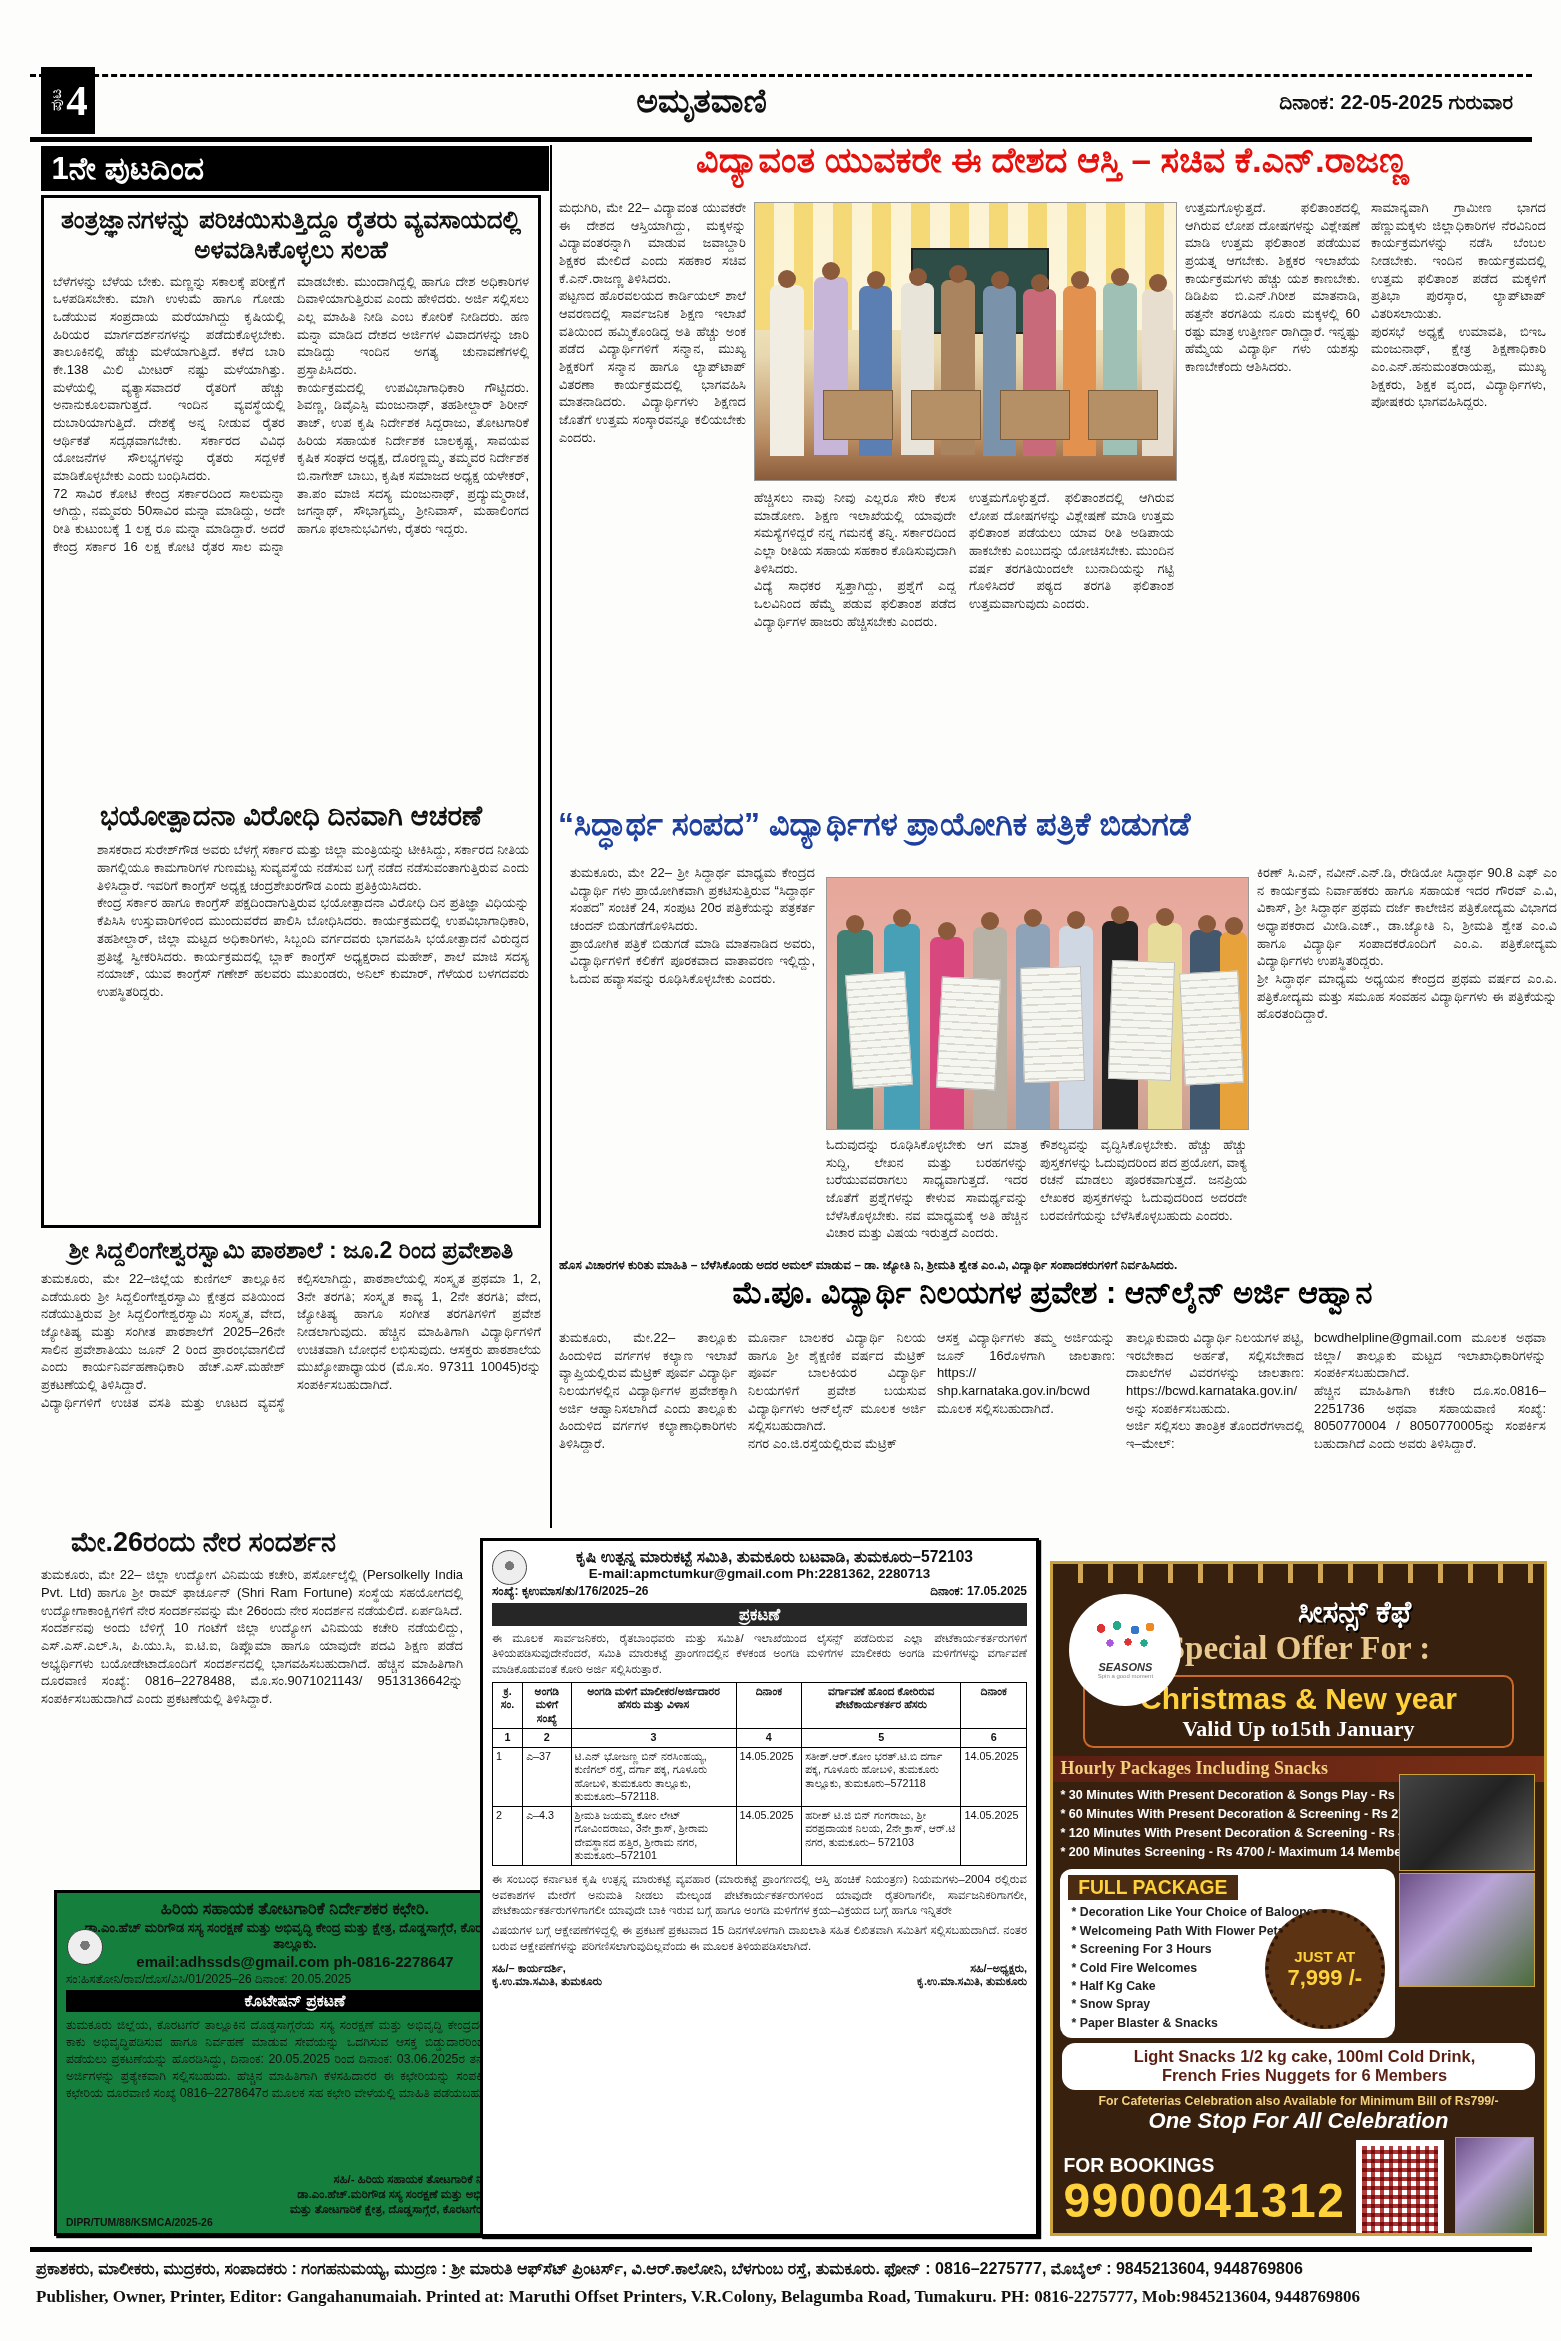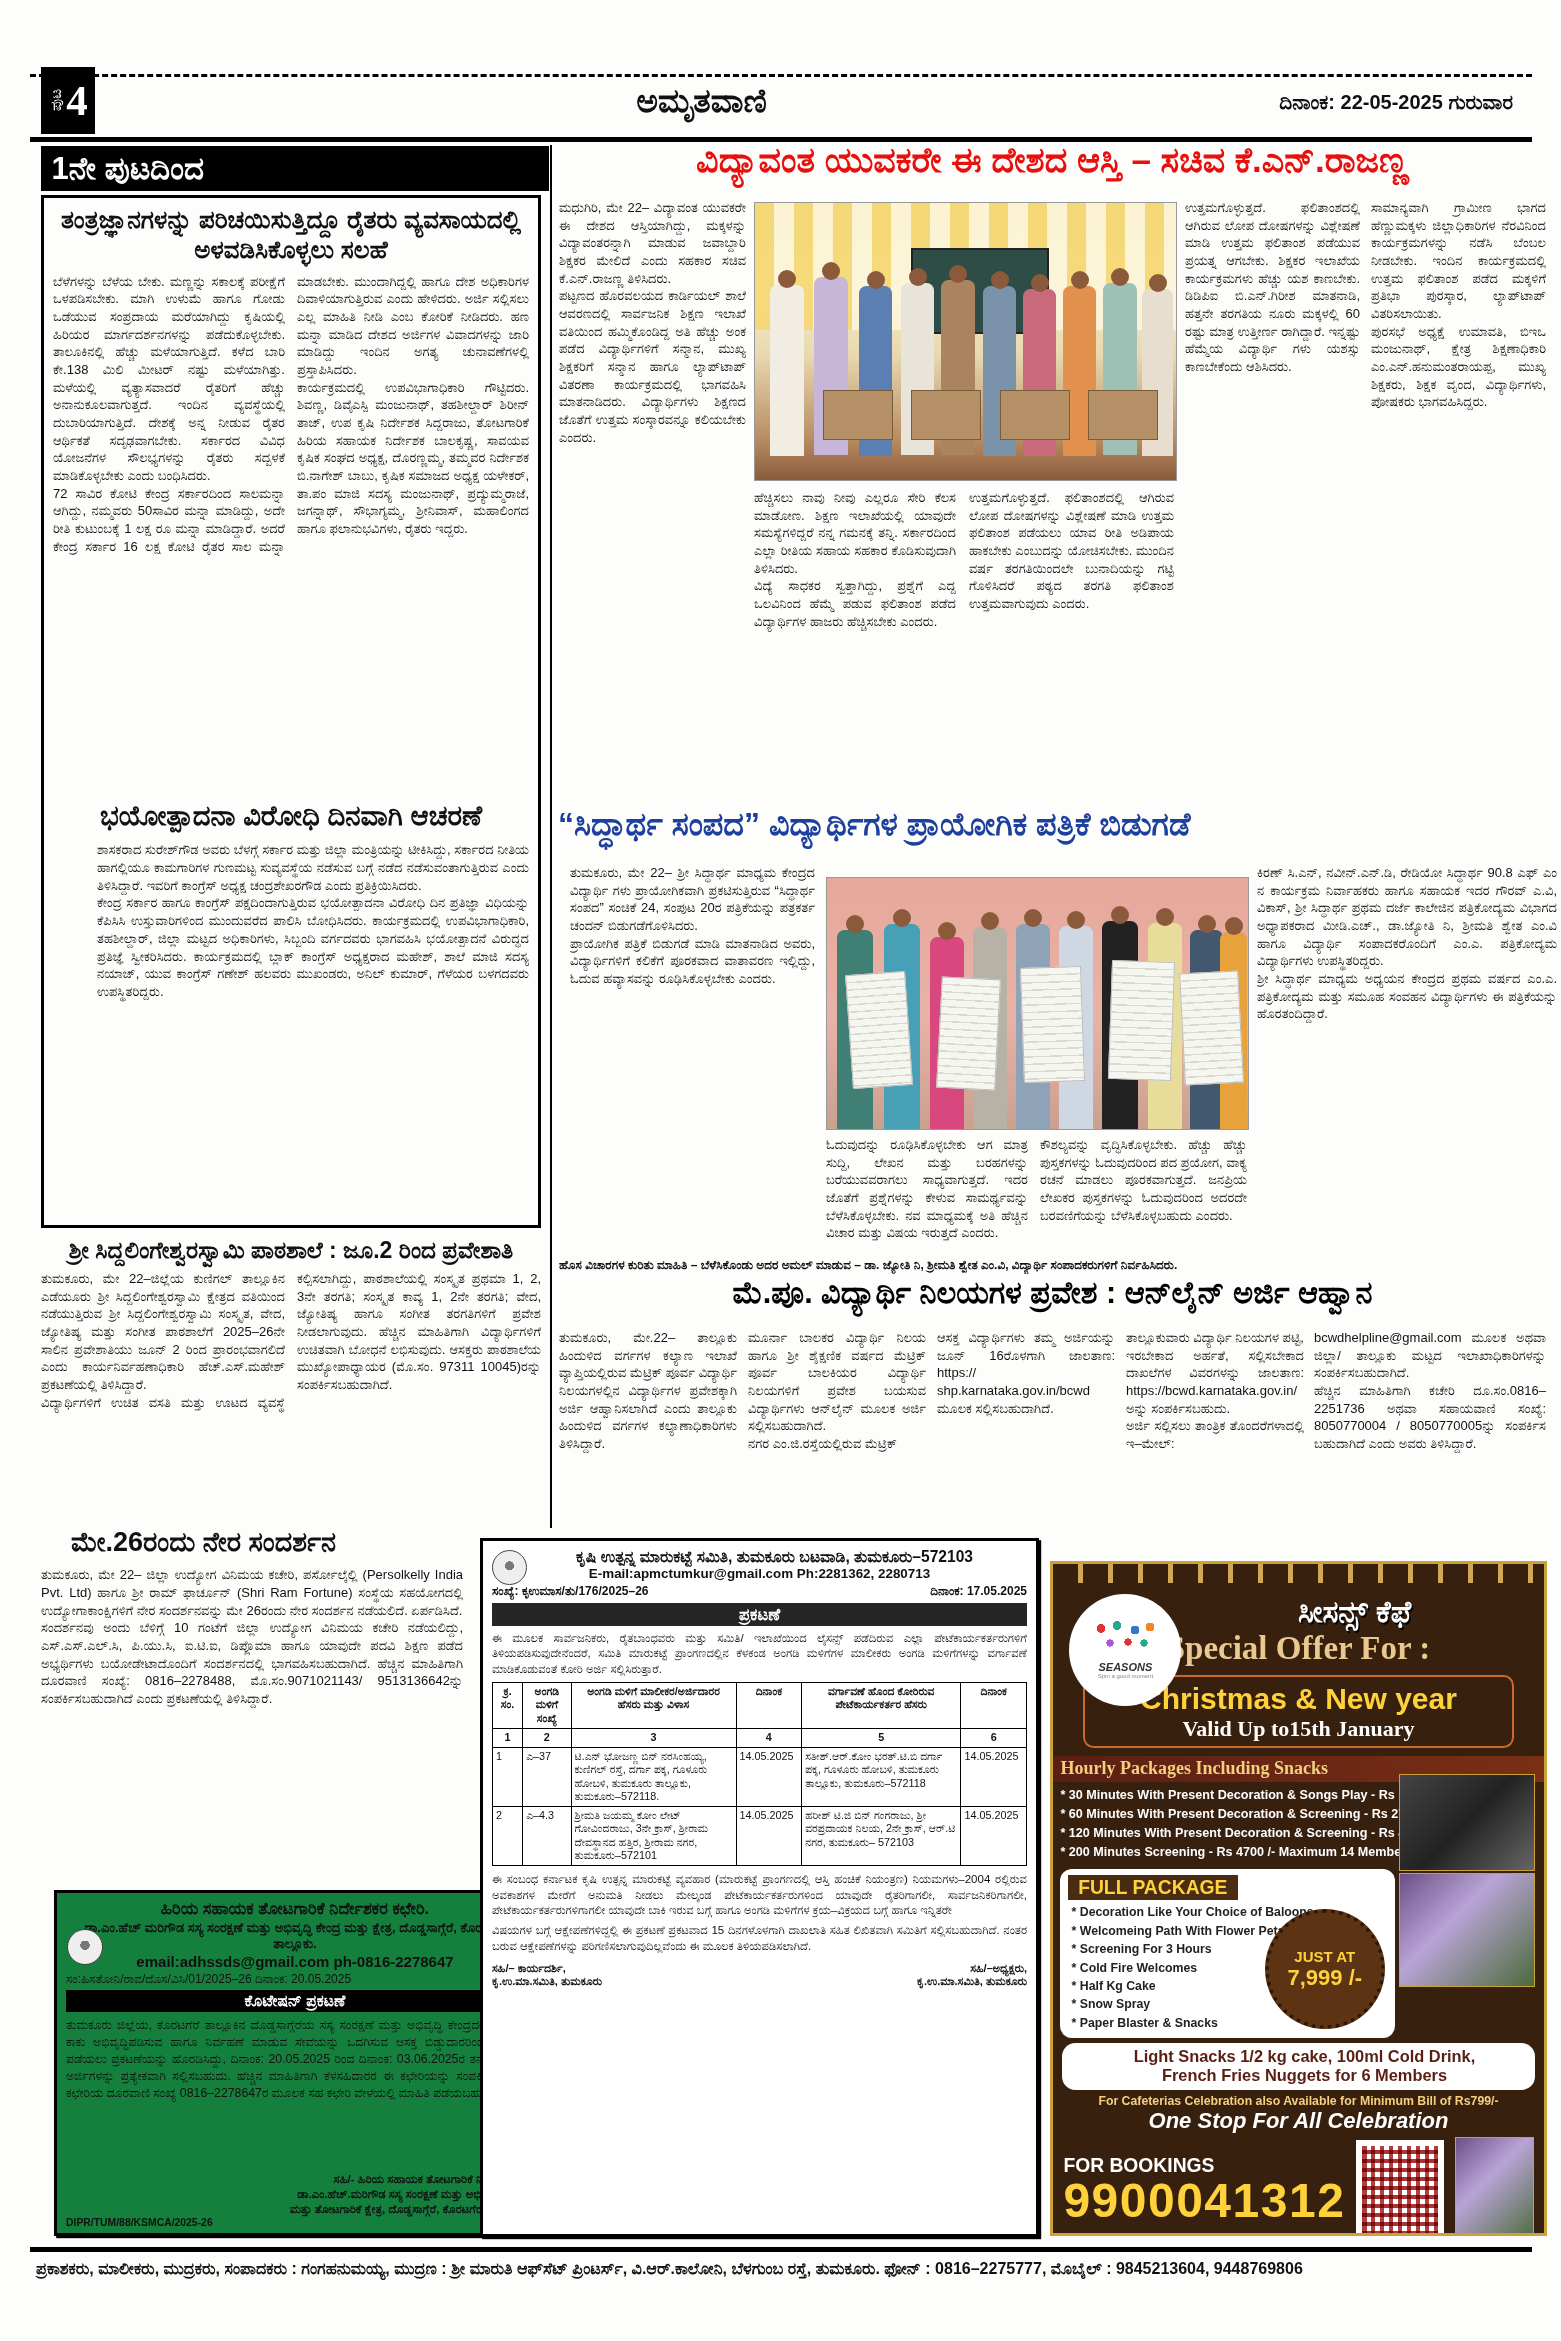--- a/index.html
+++ b/index.html
@@ -332,15 +332,16 @@
       </div>
       <div class="thumb thumb2" style="position:static;width:89px;height:104px;display:flex;align-items:flex-end;justify-content:center;color:#ffd23c;font-weight:bold;font-size:10.4px;">
         
       </div>
     </div>
 
   </div>
 
   <div class="abs rule-thick" style="left:30px;top:2247px;width:1502px;height:4.5px;"></div>
   <div class="abs foot-kn" style="left:36px;top:2260px;width:1494px;">ಪ್ರಕಾಶಕರು, ಮಾಲೀಕರು, ಮುದ್ರಕರು, ಸಂಪಾದಕರು : ಗಂಗಹನುಮಯ್ಯ, ಮುದ್ರಣ : ಶ್ರೀ ಮಾರುತಿ ಆಫ್‌ಸೆಟ್ ಪ್ರಿಂಟರ್ಸ್, ವಿ.ಆರ್.ಕಾಲೋನಿ, ಬೆಳಗುಂಬ ರಸ್ತೆ, ತುಮಕೂರು. ಫೋನ್ : 0816–2275777,  ಮೊಬೈಲ್ : 9845213604, 9448769806</div>
+  <div class="abs foot-en" style="left:36px;top:2287px;width:1494px;">Publisher, Owner, Printer, Editor: Gangahanumaiah. Printed at: Maruthi Offset Printers, V.R.Colony, Belagumba Road, Tumakuru. PH: 0816-2275777,  Mob:9845213604, 9448769806</div>
 
 </div>
 
 
 </body></html>

